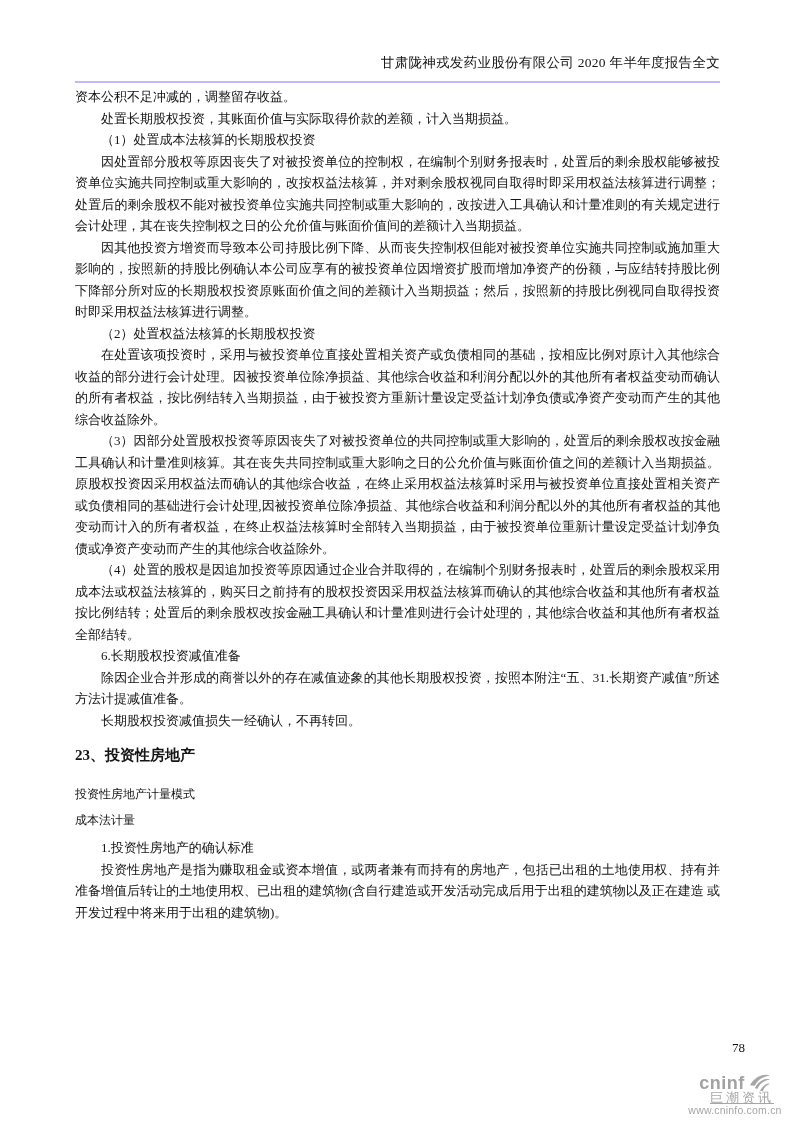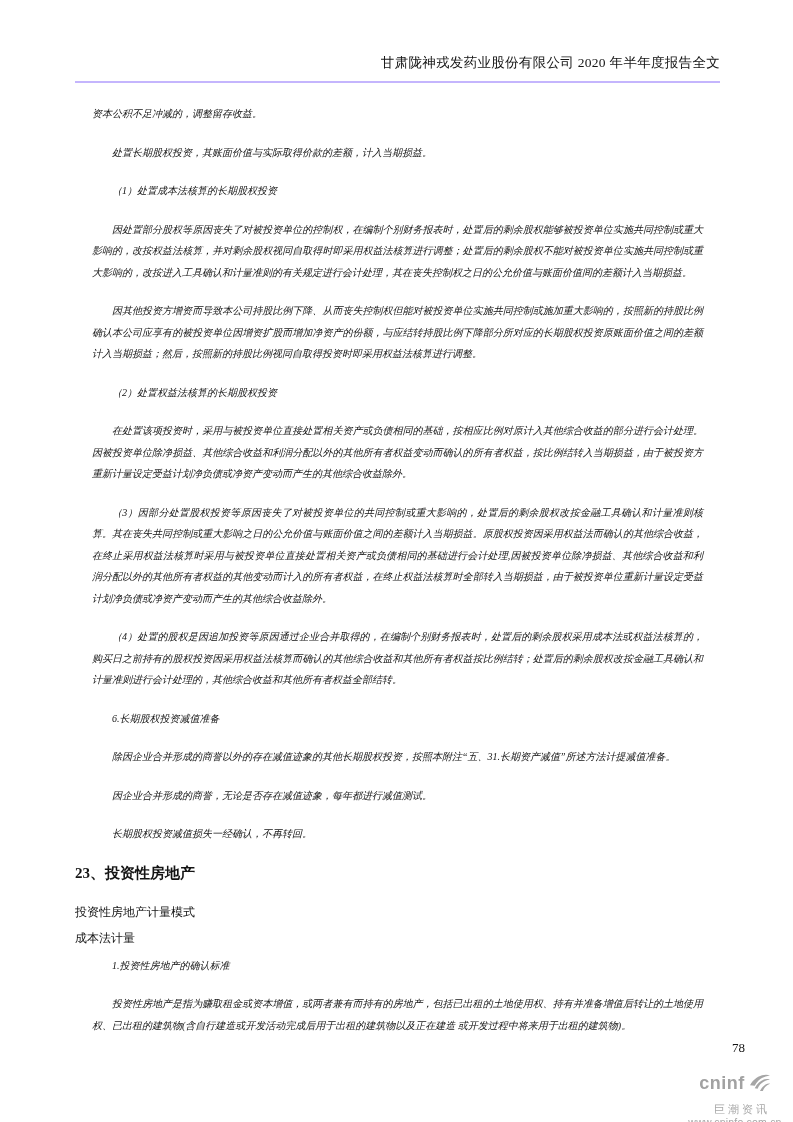--- a/index.html
+++ b/index.html
@@ -28,26 +28,25 @@
     border-bottom: 2px solid #c4b5fd;
     white-space: nowrap;
   }
 
   
   .content {
     position: absolute;
     top: 86px; left: 75px; width: 645px;
   }
   .para {
-    margin: 17px;
-    font-size: 10px;
+    margin: 0;
+    font-size: 13px;
     line-height: 21.5px;
     text-align: justify;
     text-justify: inter-ideograph;
-    font-style: italic;
   }
   .indent { text-indent: 2em; }
 
   .section-heading {
     margin: 13px 0 0 0;
     font-size: 15px;
     font-weight: bold;
     line-height: 22px;
     text-align: left;
   }
@@ -82,25 +81,26 @@
     justify-content: center;
     gap: 3px;
     font-weight: bold;
     font-size: 18px;
     line-height: 18px;
     letter-spacing: 0.5px;
     color: #a2a2a2;
   }
   .logo-swirl { display: inline-flex; margin-top: -2px; }
   .logo-cn {
-    font-size: 11px;
+    font-size: 13px;
     line-height: 11px;
     letter-spacing: 3px;
-    margin-top: 12px;
+    margin-top: 0px;
     padding-left: 14px;
+    text-decoration: underline;
   }
   .logo-url {
     font-size: 10.5px;
     line-height: 13px;
     letter-spacing: 0.2px;
     margin-top: 1px;
     white-space: nowrap;
   }
 </style>
 </head>
@@ -117,21 +117,20 @@
     <p class="para indent">处置长期股权投资，其账面价值与实际取得价款的差额，计入当期损益。</p>
     <p class="para indent">（1）处置成本法核算的长期股权投资</p>
     <p class="para indent">因处置部分股权等原因丧失了对被投资单位的控制权，在编制个别财务报表时，处置后的剩余股权能够被投资单位实施共同控制或重大影响的，改按权益法核算，并对剩余股权视同自取得时即采用权益法核算进行调整；处置后的剩余股权不能对被投资单位实施共同控制或重大影响的，改按进入工具确认和计量准则的有关规定进行会计处理，其在丧失控制权之日的公允价值与账面价值间的差额计入当期损益。</p>
     <p class="para indent">因其他投资方增资而导致本公司持股比例下降、从而丧失控制权但能对被投资单位实施共同控制或施加重大影响的，按照新的持股比例确认本公司应享有的被投资单位因增资扩股而增加净资产的份额，与应结转持股比例下降部分所对应的长期股权投资原账面价值之间的差额计入当期损益；然后，按照新的持股比例视同自取得投资时即采用权益法核算进行调整。</p>
     <p class="para indent">（2）处置权益法核算的长期股权投资</p>
     <p class="para indent">在处置该项投资时，采用与被投资单位直接处置相关资产或负债相同的基础，按相应比例对原计入其他综合收益的部分进行会计处理。因被投资单位除净损益、其他综合收益和利润分配以外的其他所有者权益变动而确认的所有者权益，按比例结转入当期损益，由于被投资方重新计量设定受益计划净负债或净资产变动而产生的其他综合收益除外。</p>
     <p class="para indent">（3）因部分处置股权投资等原因丧失了对被投资单位的共同控制或重大影响的，处置后的剩余股权改按金融工具确认和计量准则核算。其在丧失共同控制或重大影响之日的公允价值与账面价值之间的差额计入当期损益。原股权投资因采用权益法而确认的其他综合收益，在终止采用权益法核算时采用与被投资单位直接处置相关资产或负债相同的基础进行会计处理,因被投资单位除净损益、其他综合收益和利润分配以外的其他所有者权益的其他变动而计入的所有者权益，在终止权益法核算时全部转入当期损益，由于被投资单位重新计量设定受益计划净负债或净资产变动而产生的其他综合收益除外。</p>
     <p class="para indent">（4）处置的股权是因追加投资等原因通过企业合并取得的，在编制个别财务报表时，处置后的剩余股权采用成本法或权益法核算的，购买日之前持有的股权投资因采用权益法核算而确认的其他综合收益和其他所有者权益按比例结转；处置后的剩余股权改按金融工具确认和计量准则进行会计处理的，其他综合收益和其他所有者权益全部结转。</p>
     <p class="para indent">6.长期股权投资减值准备</p>
     <p class="para indent">除因企业合并形成的商誉以外的存在减值迹象的其他长期股权投资，按照本附注“五、31.长期资产减值”所述方法计提减值准备。</p>
-    <p class="para indent">因企业合并形成的商誉，无论是否存在减值迹象，每年都进行减值测试。</p>
     <p class="para indent">长期股权投资减值损失一经确认，不再转回。</p>
 
     <h2 class="section-heading">23、投资性房地产</h2>
 
     <div class="meta-line meta-first">投资性房地产计量模式</div>
     <div class="meta-line">成本法计量</div>
 
     <p class="para indent after-meta">1.投资性房地产的确认标准</p>
     <p class="para indent">投资性房地产是指为赚取租金或资本增值，或两者兼有而持有的房地产，包括已出租的土地使用权、持有并准备增值后转让的土地使用权、已出租的建筑物(含自行建造或开发活动完成后用于出租的建筑物以及正在建造 或开发过程中将来用于出租的建筑物)。</p>
   </div>

